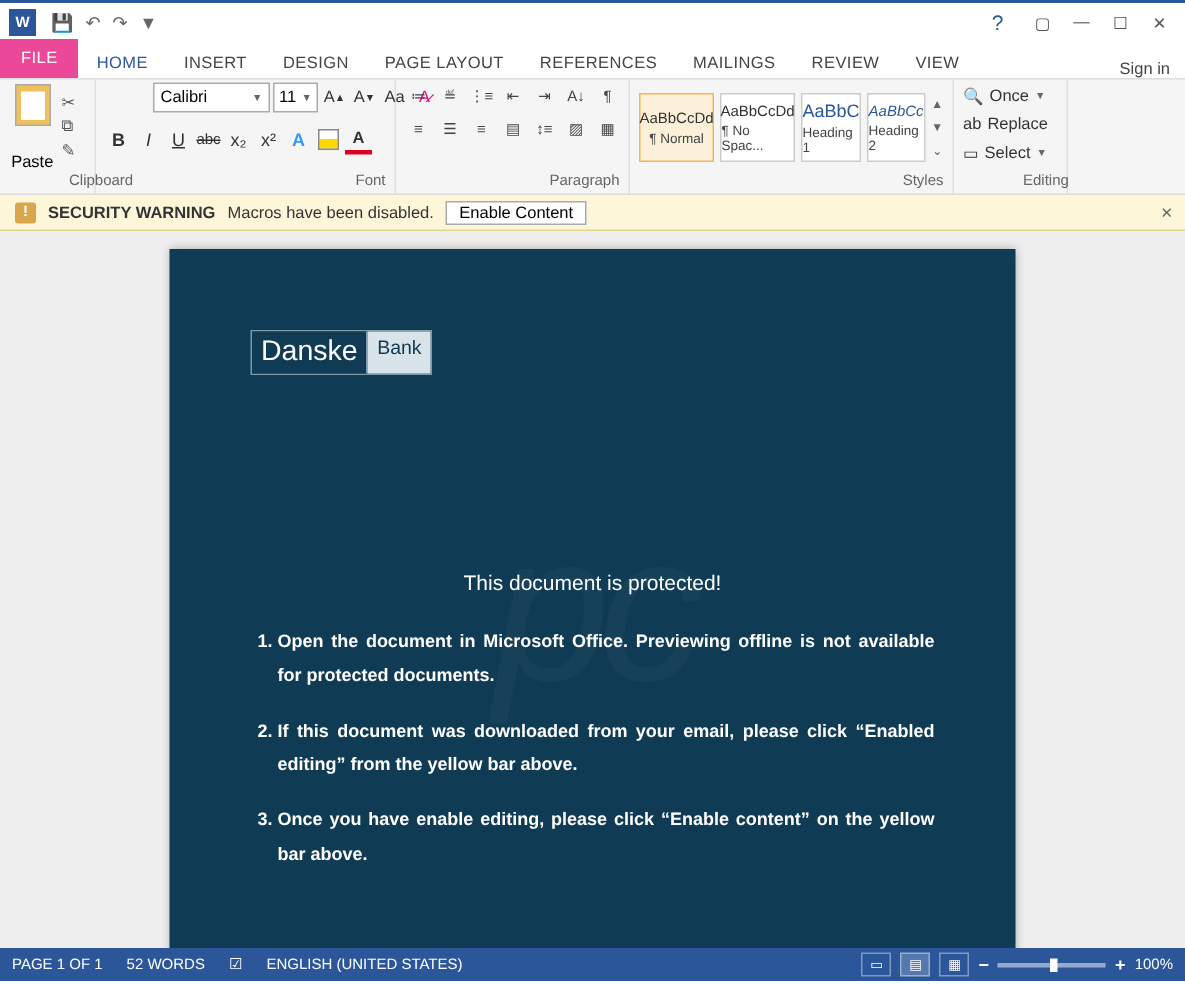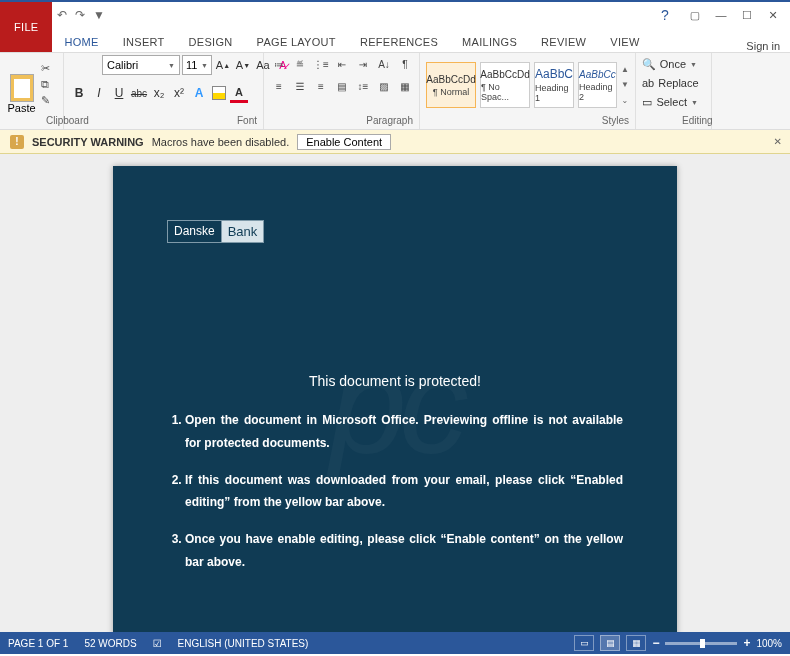--- a/index.html
+++ b/index.html
@@ -11,32 +11,32 @@
 .titlebar .qat { display: flex; align-items: center; gap: 8px; margin-left: 10px; }
 .titlebar .qat-btn { color: #666; font-size: 12px; cursor: pointer; }
 .titlebar .title { position: absolute; left: 50%; transform: translateX(-50%); color: #666; font-size: 11px; }
 .titlebar .win-controls { position: absolute; right: 4px; display: flex; gap: 0; }
 .titlebar .win-btn { width: 26px; height: 22px; display: flex; align-items: center; justify-content: center; color: #555; font-size: 11px; }
 .titlebar .help-btn { color: #2b579a; font-size: 14px; margin-right: 4px; }
 
 
 .tabs-row { height: 24px; background: #fff; display: flex; align-items: flex-end; position: relative; }
 .tab { padding: 4px 12px; font-size: 11px; color: #444; cursor: pointer; letter-spacing: 0.3px; }
-.tab.file { background: #b91c1c; color: #fff; padding: 19px 14px; }
+.tab.file { background: #ec4899; color: #fff; padding: 7px 14px; }
 .tab.active { color: #2b579a; }
 .signin { position: absolute; right: 10px; color: #444; font-size: 11px; }
 
 
 .ribbon { height: 78px; background: #f5f5f5; border-top: 1px solid #ddd; border-bottom: 1px solid #ddd; display: flex; position: relative; }
 .ribbon-group { height: 100%; border-right: 1px solid #e0e0e0; display: flex; flex-direction: column; padding: 2px 6px; }
 .ribbon-group .group-content { flex: 1; display: flex; align-items: center; gap: 4px; }
 .ribbon-group .group-label { text-align: right; font-size: 10px; color: #666; padding-bottom: 1px; margin-left: 40px; }
 
 .clipboard-group { width: 64px; }
-.paste-btn { display: flex; flex-direction: column; align-items: center; justify-content: flex-end; height: 58px; width: 36px; }
+.paste-btn { display: flex; flex-direction: column; align-items: center; justify-content: space-between; height: 58px; width: 36px; }
 .paste-icon { width: 24px; height: 28px; background: #f0c05a; border: 1px solid #aaa; position: relative; }
 .paste-icon::before { content: ""; position: absolute; top: 4px; left: 3px; right: 3px; bottom: 3px; background: #fff; }
 .clip-side { display: flex; flex-direction: column; gap: 2px; }
 .small-icon { width: 16px; height: 14px; font-size: 11px; color: #555; }
 
 .font-group { width: 200px; }
 .font-row1 { display: flex; gap: 2px; align-items: center; padding-left: 32px; }
 .font-name { width: 78px; height: 20px; border: 1px solid #aaa; background: #fff; font-size: 11px; padding: 1px 4px; display: flex; align-items: center; justify-content: space-between; }
 .font-size { width: 30px; height: 20px; border: 1px solid #aaa; background: #fff; font-size: 11px; padding: 1px 3px; display: flex; align-items: center; justify-content: space-between; }
 .font-btn { width: 18px; height: 20px; display: flex; align-items: center; justify-content: center; font-size: 11px; color: #333; }
@@ -71,21 +71,21 @@
 .sec-title { font-weight: bold; font-size: 11px; color: #333; }
 .sec-msg { font-size: 11px; color: #333; }
 .sec-btn { border: 1px solid #aaa; background: #fff; padding: 1px 8px; font-size: 11px; cursor: pointer; }
 .sec-close { position: absolute; right: 8px; font-size: 10px; color: #666; cursor: pointer; }
 
 
 .doc-area { height: 478px; background: #eee; display: flex; justify-content: center; overflow: hidden; position: relative; }
 .page { width: 564px; background: #103b54; margin-top: 12px; height: 100%; box-shadow: 0 0 6px rgba(0,0,0,0.3); padding: 54px 54px 30px; color: #fff; position: relative; }
 
 .logo { display: inline-flex; border: 1px solid #7f9aa9; }
-.logo-l { background: #0f3b54; color: #fff; padding: 3px 6px; font-size: 12px; border-right: 1px solid #7f9aa9; }
+.logo-l { background: #0f3b54; color: #fff; padding: 3px 6px; font-size: 19px; border-right: 1px solid #7f9aa9; }
 .logo-r { background: #d8e4ea; color: #0f3b54; padding: 3px 6px; font-size: 13px; }
 
 .doc-title { text-align: center; font-size: 14px; margin-top: 130px; margin-bottom: 20px; }
 .doc-list { list-style: decimal; padding-left: 18px; font-size: 12px; line-height: 1.9; font-weight: bold; }
 .doc-list li { margin-bottom: 14px; text-align: justify; }
 
 .watermark { position: absolute; inset: 0; display: flex; align-items: center; justify-content: center; pointer-events: none; }
 .watermark span { font-size: 140px; color: rgba(255,255,255,0.03); font-weight: 300; font-style: italic; letter-spacing: -8px; }
 
 

